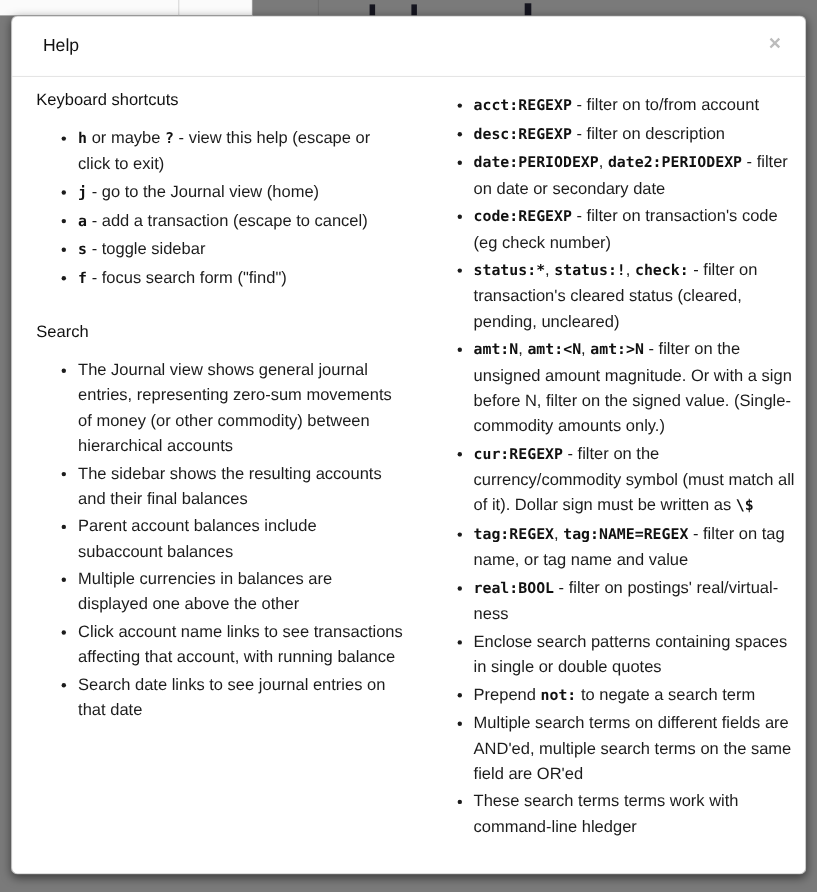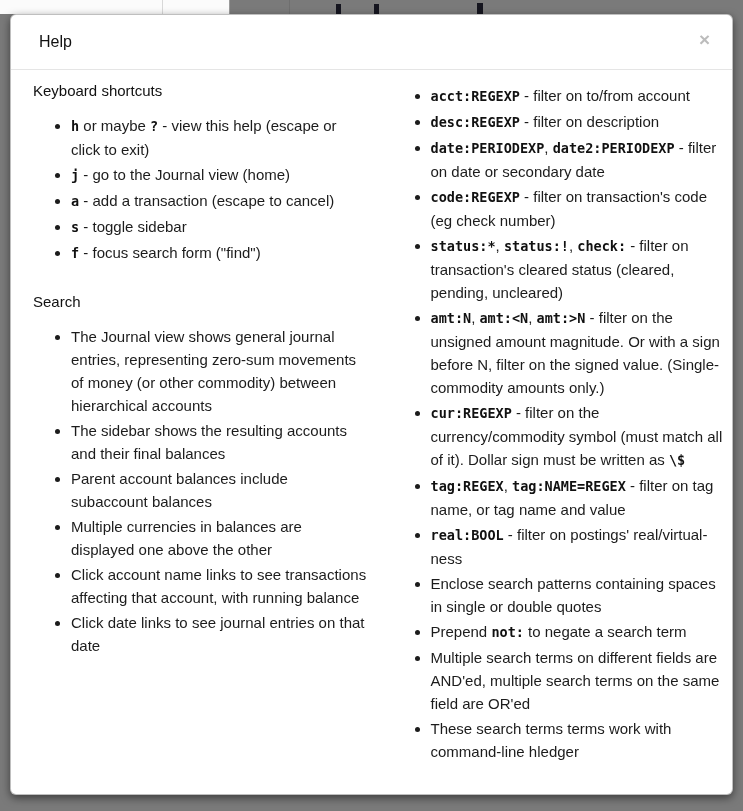--- a/index.html
+++ b/index.html
@@ -91,21 +91,21 @@
           <li><code>s</code> - toggle sidebar</li>
           <li><code>f</code> - focus search form ("find")</li>
         </ul>
       <h4 class="section-heading mt">Search</h4>
       <ul class="help-list">
           <li>The Journal view shows general journal entries, representing zero-sum movements of money (or other commodity) between hierarchical accounts</li>
           <li>The sidebar shows the resulting accounts and their final balances</li>
           <li>Parent account balances include subaccount balances</li>
           <li>Multiple currencies in balances are displayed one above the other</li>
           <li>Click account name links to see transactions affecting that account, with running balance</li>
-          <li>Click date links to see journal entries on that date</li>
+          <li>Search date links to see journal entries on that date</li>
         </ul>
     </div>
     <div class="col col-right">
       <ul class="help-list">
           <li><code>acct:REGEXP</code> - filter on to/from account</li>
           <li><code>desc:REGEXP</code> - filter on description</li>
           <li><code>date:PERIODEXP</code>, <code>date2:PERIODEXP</code> - filter on date or secondary date</li>
           <li><code>code:REGEXP</code> - filter on transaction's code (eg check number)</li>
           <li><code>status:*</code>, <code>status:!</code>, <code>check:</code> - filter on transaction's cleared status (cleared, pending, uncleared)</li>
           <li><code>amt:N</code>, <code>amt:&lt;N</code>, <code>amt:&gt;N</code> - filter on the unsigned amount magnitude. Or with a sign before N, filter on the signed value. (Single-commodity amounts only.)</li>

